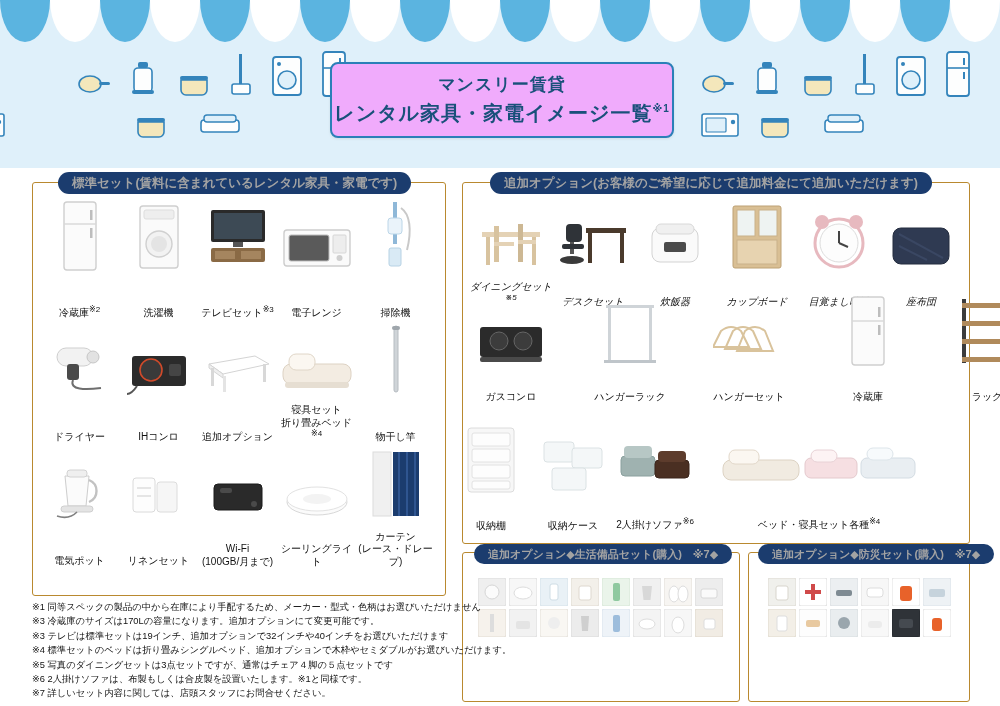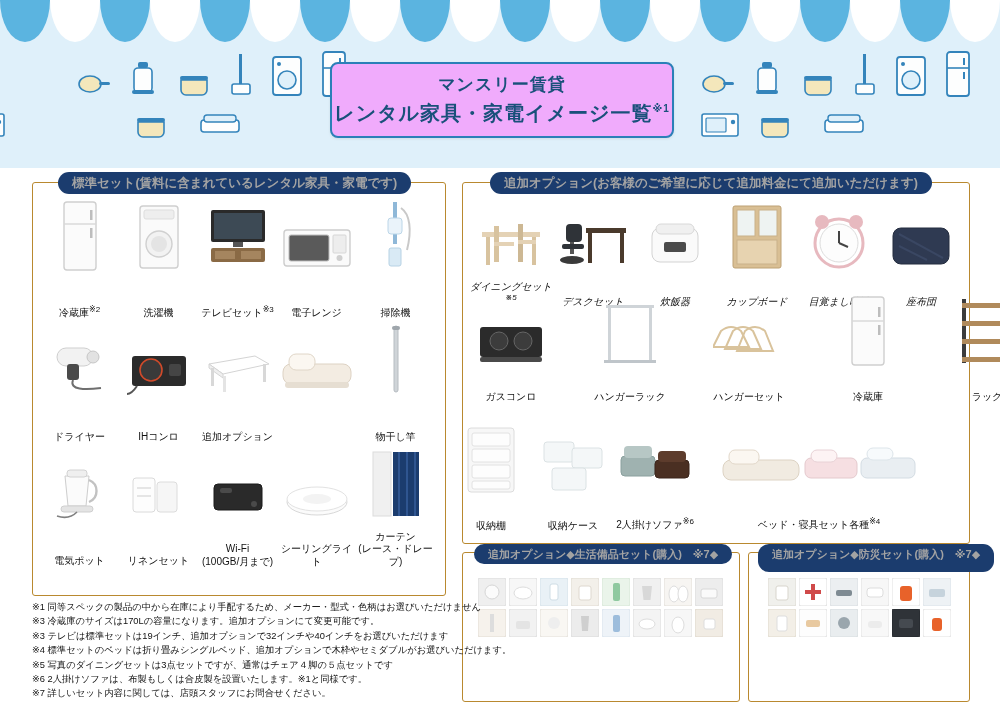--- a/index.html
+++ b/index.html
@@ -55,21 +55,21 @@
     border-radius:11px;text-align:center;white-space:nowrap;padding:0 14px;
   }
 
   .std-panel{left:32px;top:182px;width:412px;height:412px;}
   .std-title{left:58px;top:172px;}
   .opt-panel{left:462px;top:182px;width:506px;height:360px;}
   .opt-title{left:490px;top:172px;}
   .life-panel{left:462px;top:552px;width:276px;height:148px;}
   .life-title{left:474px;top:544px;font-size:11px;height:20px;line-height:20px;}
   .bosai-panel{left:748px;top:552px;width:220px;height:148px;}
-  .bosai-title{left:758px;top:544px;font-size:11px;height:28px;line-height:20px;}
+  .bosai-title{left:758px;top:544px;font-size:11px;height:20px;line-height:20px;}
 
   
   .grid{position:absolute;display:grid;}
   .std-grid{left:40px;top:196px;width:396px;grid-template-columns:repeat(5,79px);grid-auto-rows:124px;}
   .opt-grid-1{left:470px;top:196px;width:492px;grid-template-columns:repeat(6,82px);grid-auto-rows:112px;font-style:italic;}
   .opt-grid-2{left:470px;top:291px;width:492px;grid-template-columns:repeat(6,82px);grid-auto-rows:112px;gap:37px;}
   .opt-grid-3{left:450px;top:420px;width:492px;grid-template-columns:repeat(6,82px);grid-auto-rows:112px;}
 
   .item{display:flex;flex-direction:column;align-items:center;justify-content:space-between;}
   .item .art{height:76px;display:flex;align-items:flex-end;justify-content:center;}
@@ -358,20 +358,22 @@
     </div>
 
     <div class="item">
       <div class="art">
         <svg width="76" height="54" viewBox="0 0 76 54">
             <rect x="4" y="22" width="68" height="20" rx="8" fill="#f3ece2" stroke="#ddd2c3"></rect>
             <rect x="10" y="12" width="26" height="16" rx="7" fill="#fbf7f1" stroke="#e0d6c8"></rect>
             <rect x="6" y="40" width="64" height="6" rx="3" fill="#e6ded2"></rect>
           </svg>
       </div>
+      <div class="cap"><span>寝具セット
+折り畳みベッド</span><sup>※4</sup></div>
     </div>
 
     <div class="item">
       <div class="art">
         <svg width="26" height="72" viewBox="0 0 26 72">
             <rect x="11" y="2" width="4" height="66" rx="2" fill="#cfd4d8" stroke="#b6bcc1"></rect>
             <rect x="9" y="2" width="8" height="4" rx="2" fill="#9fa6ac"></rect>
           </svg>
       </div>
       <div class="cap"><span>物干し竿</span><sup></sup></div>

